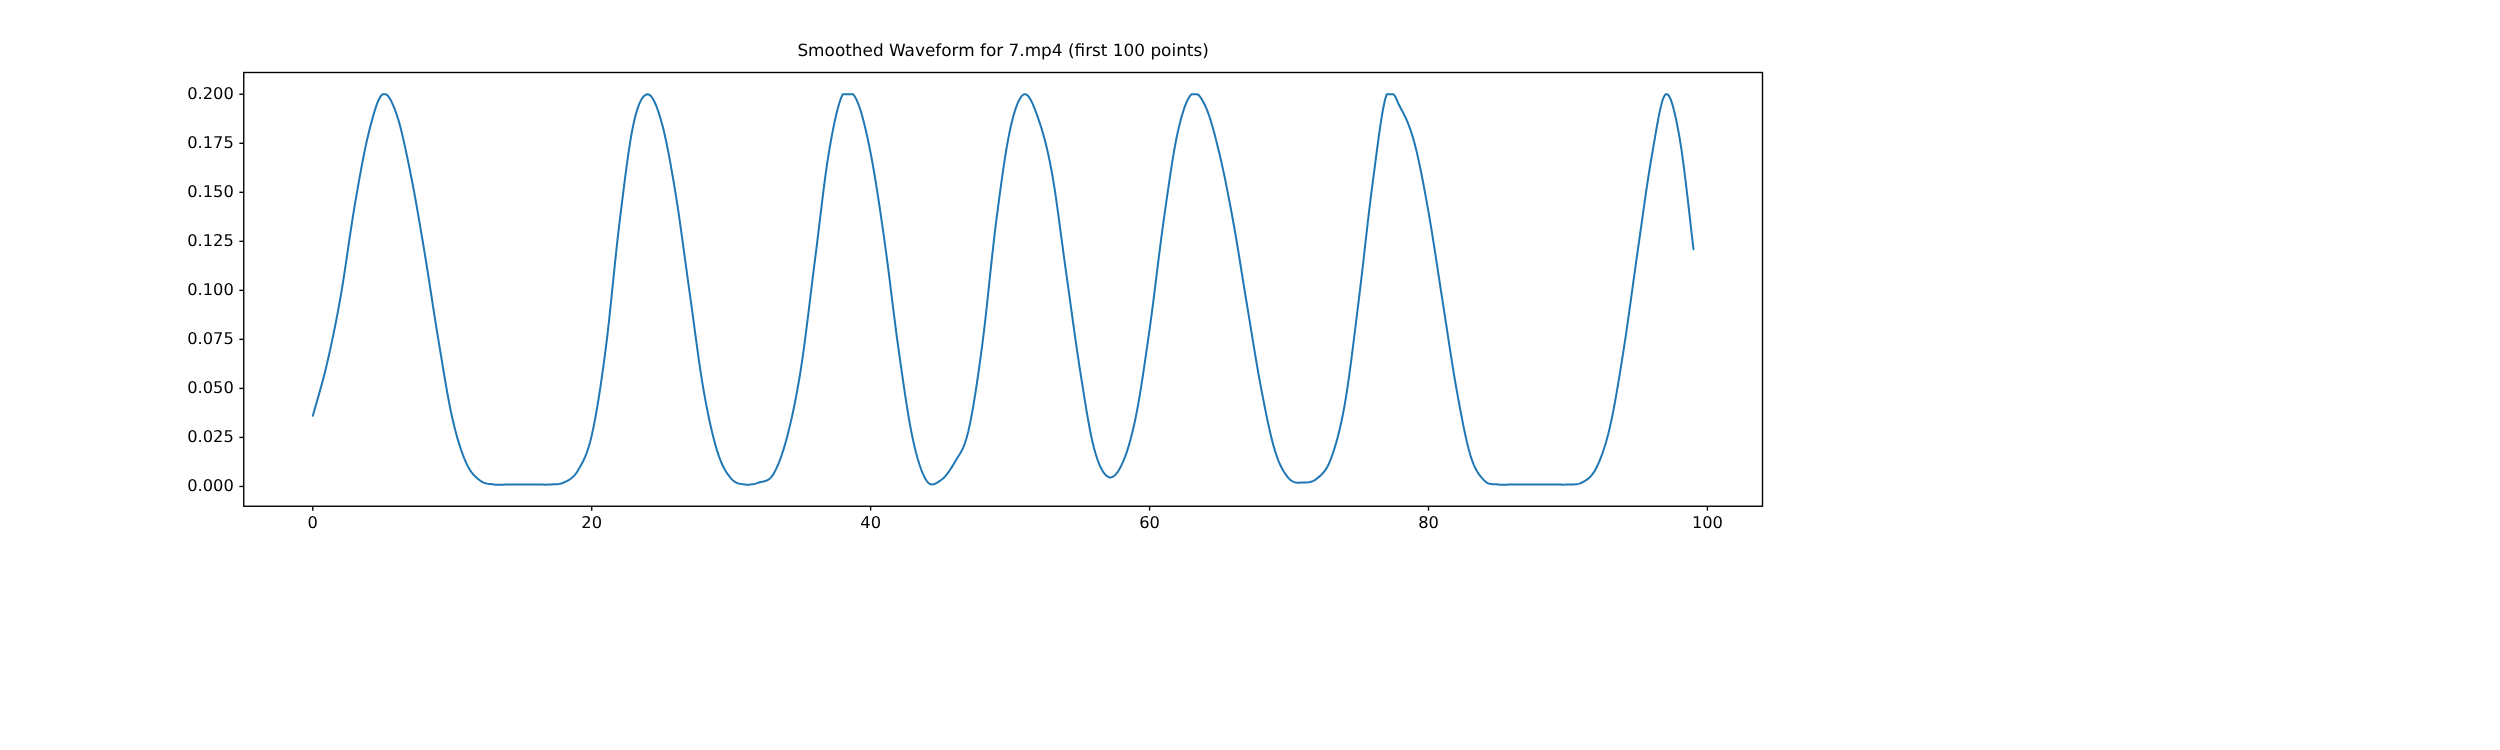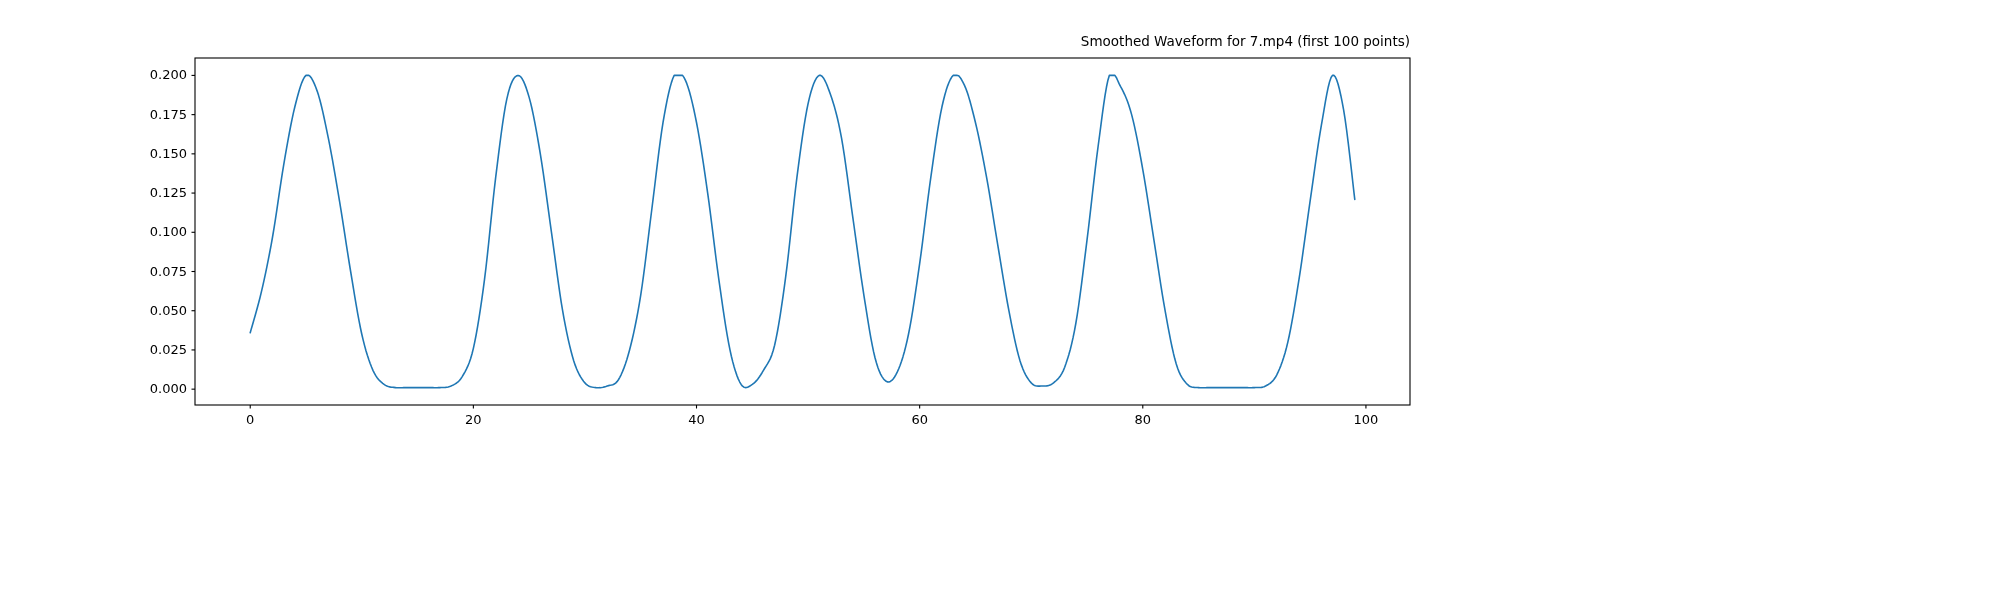--- a/index.html
+++ b/index.html
@@ -17,21 +17,21 @@
     position: relative;
     width: 2000px;
     height: 600px;
     background: #ffffff;
   }
   #chart-title {
     position: absolute;
     left: 195px;
     top: 33px;
     width: 1215px;
-    text-align: right;
+    text-align: center;
     font-size: 13.5px;
     color: #000000;
     line-height: 16px;
     white-space: nowrap;
   }
   #plot-svg {
     position: absolute;
     left: 0;
     top: 0;
   }

